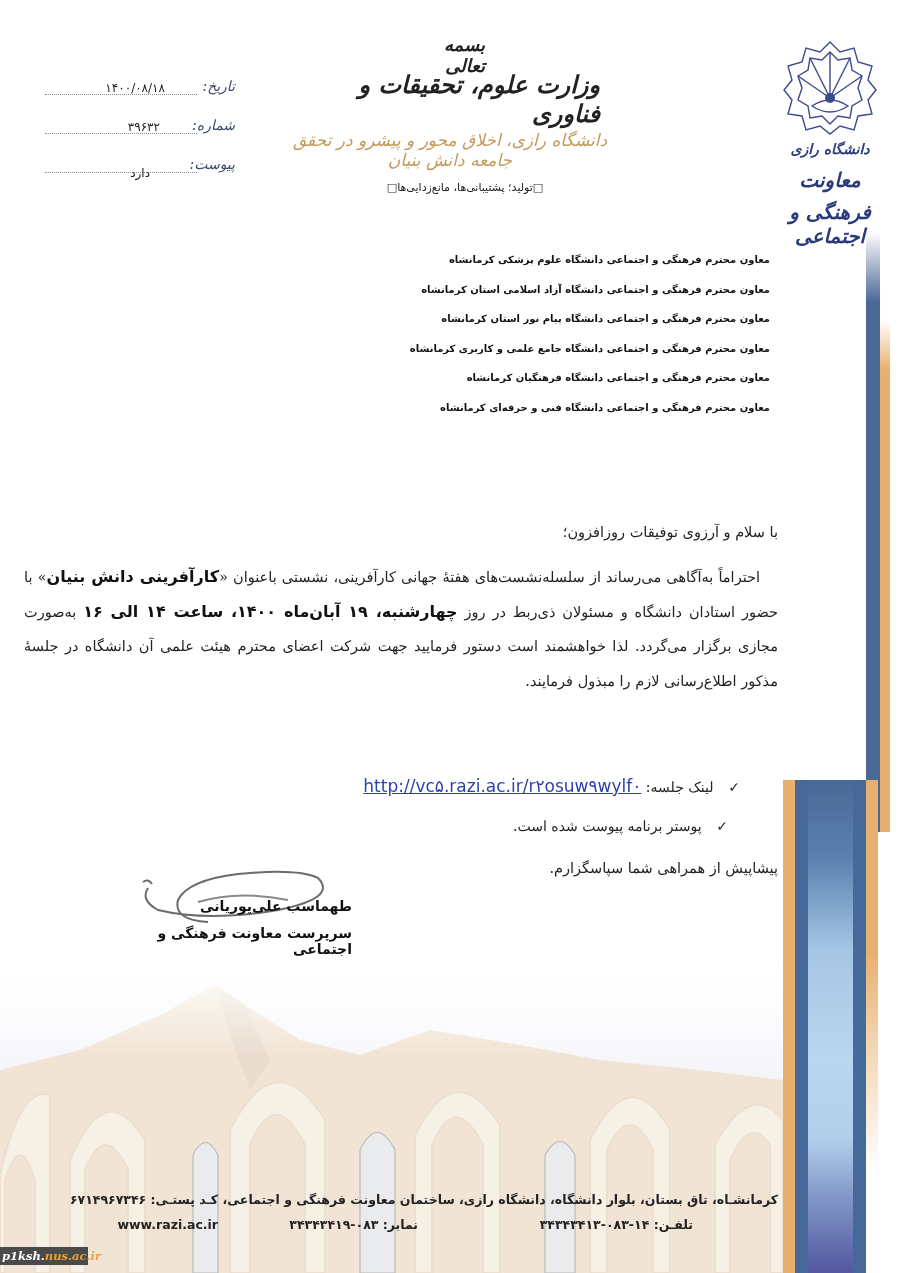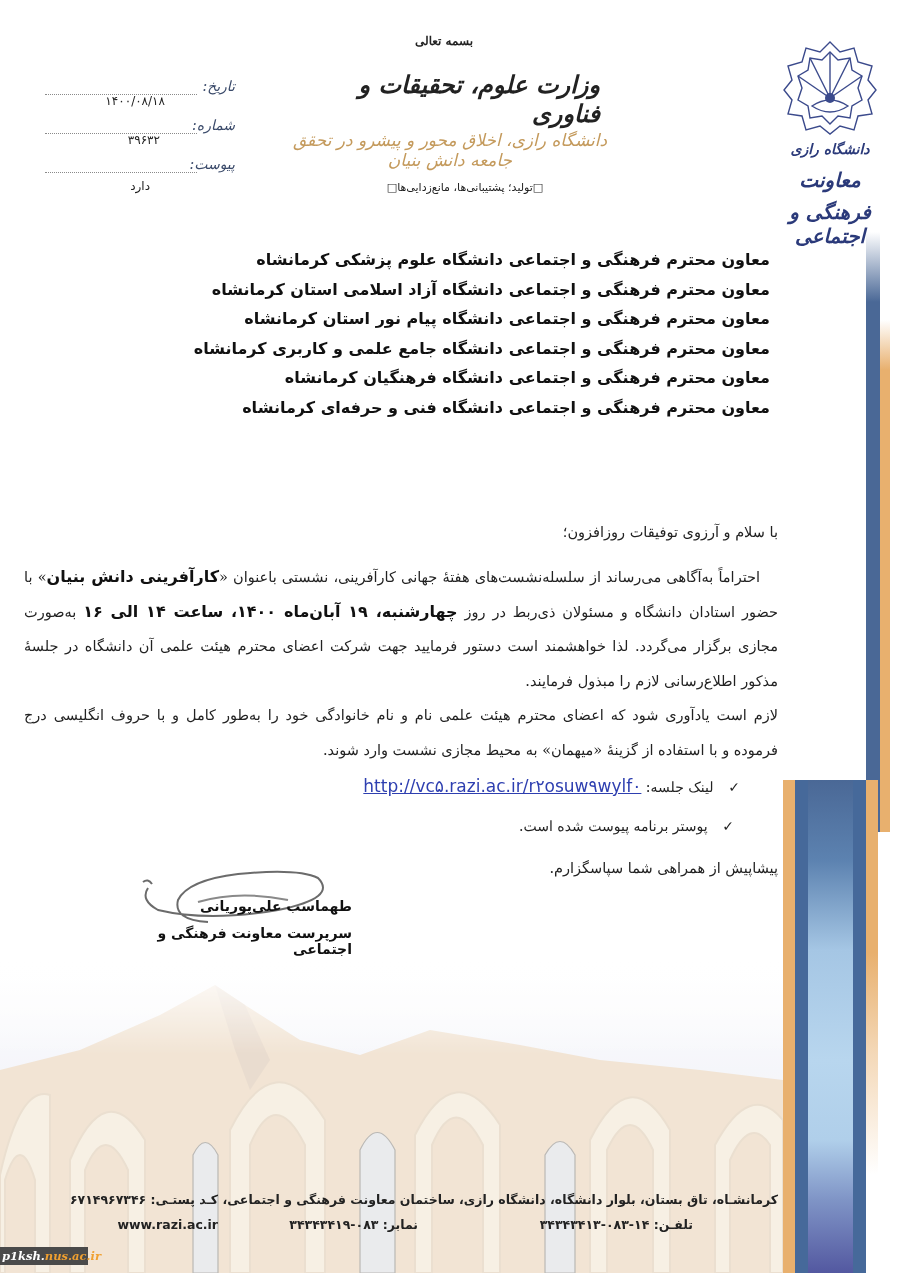--- a/index.html
+++ b/index.html
@@ -8,24 +8,24 @@
     background:#ffffff;
     font-family:"DejaVu Sans", sans-serif;
     color:#1a1a1a;
   }
   .abs { position:absolute; }
 
   
   .meta-row { position:absolute; left:45px; width:190px; height:24px; direction:rtl; }
   .meta-label { position:absolute; right:0; top:0; font-family:"DejaVu Serif", serif; font-style:italic; font-size:14px; color:#3a4a6a; }
   .meta-line { position:absolute; right:38px; left:0; top:16px; border-bottom:1px dotted #8a8a8a; }
-  .meta-value { position:absolute; top:16px; font-size:12px; color:#222; }
-
-  
-  .bism { left:415px; top:34px; width:70px; text-align:left; font-family:"DejaVu Serif", serif; font-weight:bold; font-size:12px; color:#222; }
+  .meta-value { position:absolute; top:3px; font-size:12px; color:#222; }
+
+  
+  .bism { left:415px; top:34px; width:70px; text-align:right; font-family:"DejaVu Serif", serif; font-style:italic; font-weight:bold; font-size:18px; color:#222; }
   .ministry { left:300px; top:70px; width:300px; text-align:right; font-family:"DejaVu Serif", serif; font-style:italic; font-weight:bold; font-size:24px; color:#222; direction:rtl; }
   .slogan { left:280px; top:130px; width:340px; text-align:center; font-family:"DejaVu Serif", serif; font-style:italic; font-size:17px; color:#c49a5c; direction:rtl; }
   .year-motto { left:350px; top:181px; width:230px; text-align:center; font-size:11px; color:#222; direction:rtl; }
 
   
   .logo-wrap { left:780px; top:38px; width:100px; height:100px; }
   .logo-text-1 { left:790px; top:141px; width:80px; text-align:center; font-family:"DejaVu Serif", serif; font-style:italic; font-weight:bold; font-size:14px; color:#2b3a7a; direction:rtl; }
   .logo-text-2 { left:790px; top:168px; width:80px; text-align:center; font-family:"DejaVu Serif", serif; font-style:italic; font-weight:bold; font-size:20px; color:#2b3a7a; direction:rtl; }
   .logo-text-3 { left:775px; top:200px; width:110px; text-align:center; font-family:"DejaVu Serif", serif; font-style:italic; font-weight:bold; font-size:20px; color:#2b3a7a; direction:rtl; }
 
@@ -38,21 +38,21 @@
   .bar-o1 { left:783px; top:780px; width:12px; height:493px; background:#e8b06e; }
   .bar-b1 { left:795px; top:780px; width:13px; height:493px; background:#46699a; }
   .bar-mid { left:808px; top:780px; width:45px; height:493px;
     background:linear-gradient(to bottom, #4a6896 0px, #5c82b0 80px, #a5c6e4 170px, #b8d6ee 280px, #b0cfea 360px, #7f94c6 420px, #5358a0 493px); }
   .bar-b2 { left:853px; top:780px; width:13px; height:493px; background:#46699a; }
   .bar-o2 { left:866px; top:780px; width:12px; height:493px;
     background:linear-gradient(to bottom, #e8b06e 0%, #e8b06e 35%, rgba(232,176,110,0.5) 55%, rgba(232,176,110,0) 80%); }
 
   
   .recipients { left:300px; top:245px; width:470px; direction:rtl; text-align:right; }
-  .recipient { font-weight:bold; font-size:16px; line-height:29.5px; color:#111; white-space:nowrap; }
+  .recipient { font-weight:bold; font-size:10px; line-height:29.5px; color:#111; white-space:nowrap; }
 
   
   .greeting { left:300px; top:524px; width:478px; direction:rtl; text-align:right; font-family:"DejaVu Serif", serif; font-size:14.5px; color:#222; }
   .body { left:24px; top:560px; width:754px; direction:rtl; text-align:justify; font-family:"DejaVu Serif", serif; font-size:14.5px; line-height:34.5px; color:#222; }
   .body p { margin:0; }
   .body b { font-family:"DejaVu Sans", sans-serif; font-weight:bold; font-size:16px; color:#111; }
   .indent { display:inline-block; width:18px; }
 
   .check-row { position:absolute; direction:rtl; text-align:right; font-family:"DejaVu Serif", serif; font-size:14px; color:#222; white-space:nowrap; }
   .check { display:inline-block; width:22px; font-size:14px; color:#222; }
@@ -172,29 +172,28 @@
   <div class="recipient">معاون محترم فرهنگی و اجتماعی دانشگاه پیام نور استان کرمانشاه</div>
   <div class="recipient">معاون محترم فرهنگی و اجتماعی دانشگاه جامع علمی و کاربری کرمانشاه</div>
   <div class="recipient">معاون محترم فرهنگی و اجتماعی دانشگاه فرهنگیان کرمانشاه</div>
   <div class="recipient">معاون محترم فرهنگی و اجتماعی دانشگاه فنی و حرفه‌ای کرمانشاه</div>
 </div>
 
 <div class="abs greeting">با سلام و آرزوی توفیقات روزافزون؛</div>
 
 <div class="abs body">
   <p><span class="indent"></span><span>احتراماً  به‌آگاهی می‌رساند از سلسله‌نشست‌های هفتهٔ جهانی کارآفرینی، نشستی باعنوان «</span><b>کارآفرینی دانش بنیان</b><span>» با حضور استادان دانشگاه و مسئولان ذی‌ربط در روز </span><b>چهارشنبه، ۱۹ آبان‌ماه ۱۴۰۰، ساعت ۱۴ الی ۱۶</b><span> به‌صورت مجازی برگزار می‌گردد. لذا خواهشمند است دستور فرمایید جهت شرکت اعضای محترم هیئت علمی آن دانشگاه در جلسهٔ مذکور اطلاع‌رسانی لازم را مبذول فرمایند.</span></p>
-  <p>لازم است یادآوری شود که اعضای محترم هیئت علمی  نام و نام خانوادگی خود را به‌طور کامل و با حروف انگلیسی درج فرموده و با استفاده از گزینهٔ «میهمان» به محیط مجازی نشست وارد شوند.</p>
 </div>
 
 <div class="check-row" style="right:160px; top:776px;">
   <span class="check">✓</span>
   <span>لینک جلسه:</span>
   <span class="link">http://vc۵.razi.ac.ir/r۲osuw۹wylf۰</span>
 </div>
-<div class="check-row" style="right:166px; top:818px;">
+<div class="check-row" style="right:172px; top:818px;">
   <span class="check">✓</span>
   <span>پوستر برنامه پیوست شده است.</span>
 </div>
 
 <div class="abs closing">پیشاپیش از همراهی شما سپاسگزارم.</div>
 
 <div class="abs sig-svg">
   <svg width="240" height="90" viewBox="0 0 240 90">
     <path d="M30,28 Q22,40 40,50 Q90,62 160,50 Q220,38 200,18 Q180,8 120,14 Q70,20 60,40 Q55,60 90,62" fill="none" stroke="#3a3a3a" stroke-width="2" opacity="0.75"></path>
     <path d="M25,22 Q30,18 34,24" fill="none" stroke="#3a3a3a" stroke-width="2" opacity="0.75"></path>

